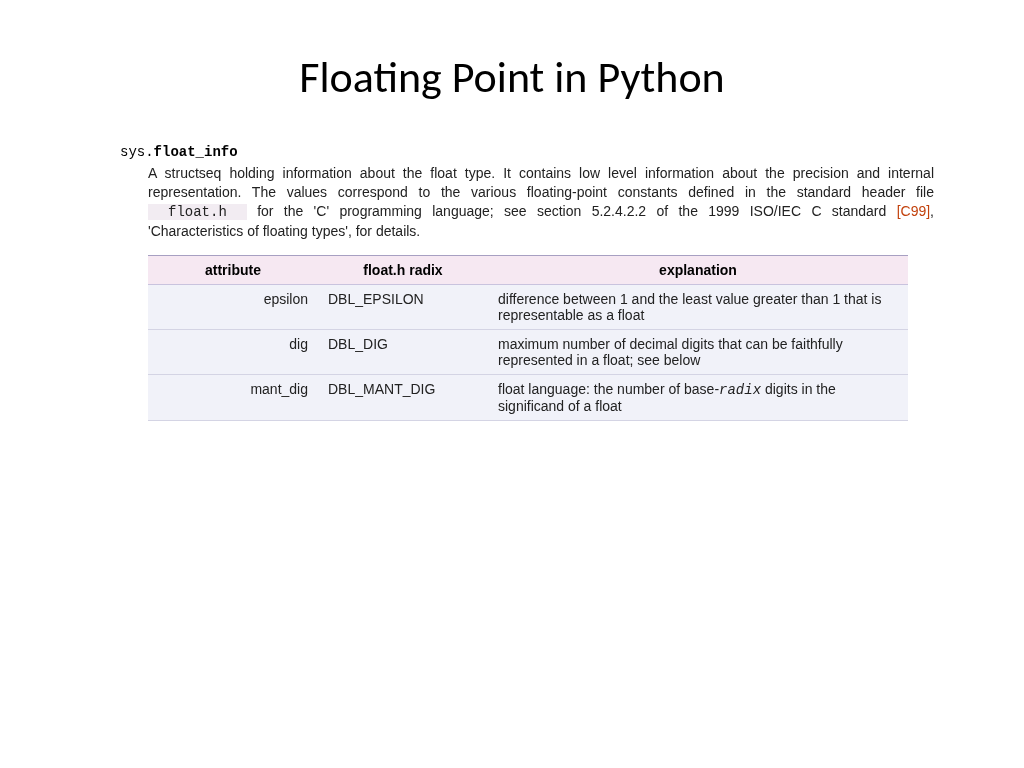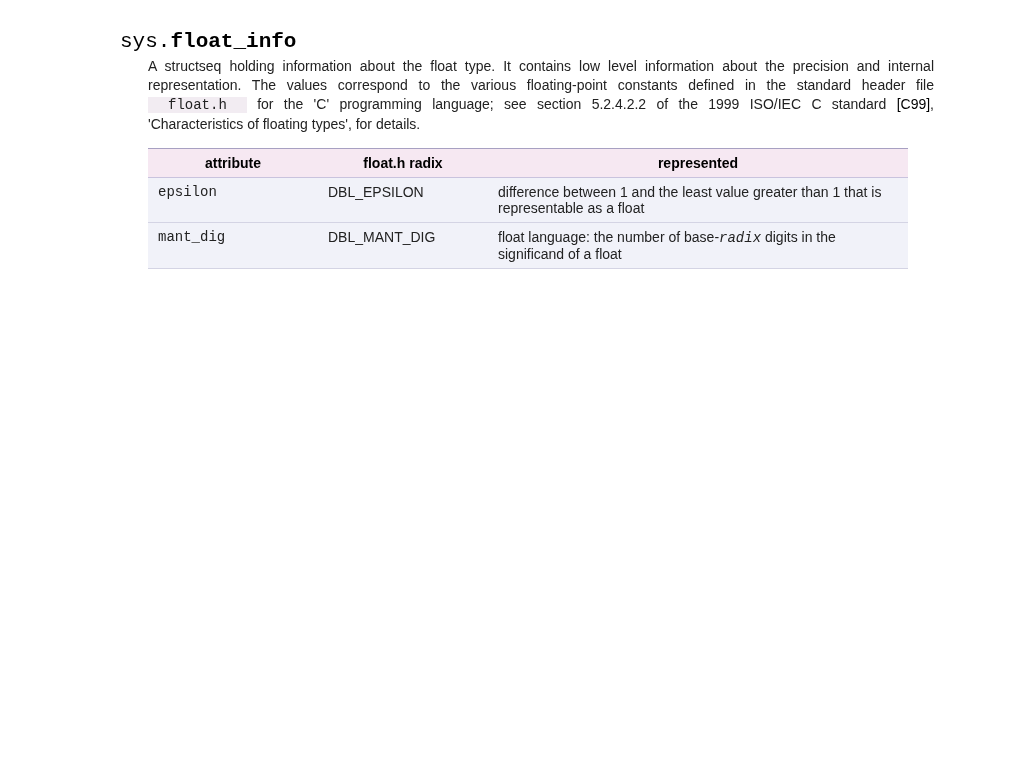--- a/index.html
+++ b/index.html
@@ -33,21 +33,21 @@
     margin-bottom: 12px;
     font-family: Calibri, Arial, sans-serif;
   }
   .doc-block {
     margin-left: 30px;
     margin-right: 0;
     font-family: "Helvetica Neue", Arial, sans-serif;
   }
   .doc-heading {
     font-family: "Courier New", monospace;
-    font-size: 21px;
+    font-size: 14px;
     color: #000;
     margin-bottom: 4px;
   }
   .doc-heading .mod {
     font-weight: normal;
   }
   .doc-heading .attr {
     font-weight: bold;
   }
   .doc-desc {
@@ -56,21 +56,21 @@
     color: #222;
     margin: 4px 0 14px 28px;
     text-align: justify;
   }
   .doc-desc .mono {
     font-family: "Courier New", monospace;
     background: #f2ecf2;
     padding: 0 20px;
   }
   .doc-desc a {
-    color: #000000;
+    color: #c2410c;
     text-decoration: none;
   }
   table.attr-table {
     border-collapse: collapse;
     width: 760px;
     margin-left: 28px;
     font-size: 14px;
   }
   table.attr-table th {
     background: #f6e8f2;
@@ -81,61 +81,68 @@
     color: #000;
   }
   table.attr-table td {
     background: #f1f2f9;
     padding: 6px 10px;
     border-bottom: 1px solid #d4d4e4;
     vertical-align: top;
     color: #222;
   }
   table.attr-table td.col-attr {
-    font-family: Liberation Mono, monospace;
+    font-family: Liberation Sans, sans-serif;
     width: 150px;
+    text-align: right;
   }
   table.attr-table td.col-macro {
     width: 150px;
   }
   table.attr-table td.col-exp .mono {
     font-family: "Courier New", monospace;
     font-style: italic;
   }
 </style>
 </head>
 <body>
 
 <div class="slide">
+  <h1>Floating Point in Python</h1>
 
 
   <div class="doc-block">
     <div class="doc-heading">
       <span class="mod">sys.</span><span class="attr">float_info</span>
     </div>
     <div class="doc-desc">
       <span>A structseq holding information about the float type. It contains low level information about the precision and internal representation. The values correspond to the various floating-point constants defined in the standard header file </span>
       <span class="mono">float.h</span>
       <span> for the 'C' programming language; see section 5.2.4.2.2 of the 1999 ISO/IEC C standard </span>
       <a href="#">[C99]</a><span>, 'Characteristics of floating types', for details.</span>
     </div>
 
     <table class="attr-table">
       <thead>
         <tr>
           <th>attribute</th>
           <th>float.h radix</th>
-          <th>represented</th>
+          <th>explanation</th>
         </tr>
       </thead>
       <tbody>
         <tr>
           <td class="col-attr">epsilon</td>
           <td class="col-macro">DBL_EPSILON</td>
           <td class="col-exp">difference between 1 and the least value greater than 1 that is representable as a float</td>
+        </tr>
+        <tr>
+          <td class="col-attr">dig</td>
+          <td class="col-macro">DBL_DIG</td>
+          <td class="col-exp">maximum number of decimal digits that can be faithfully represented in a float; see below</td>
         </tr>
         <tr>
           <td class="col-attr">mant_dig</td>
           <td class="col-macro">DBL_MANT_DIG</td>
           <td class="col-exp">
             <span>float language: the number of base-</span><span class="mono">radix</span><span> digits in the significand of a float</span>
           </td>
         </tr>
       </tbody>
     </table>

